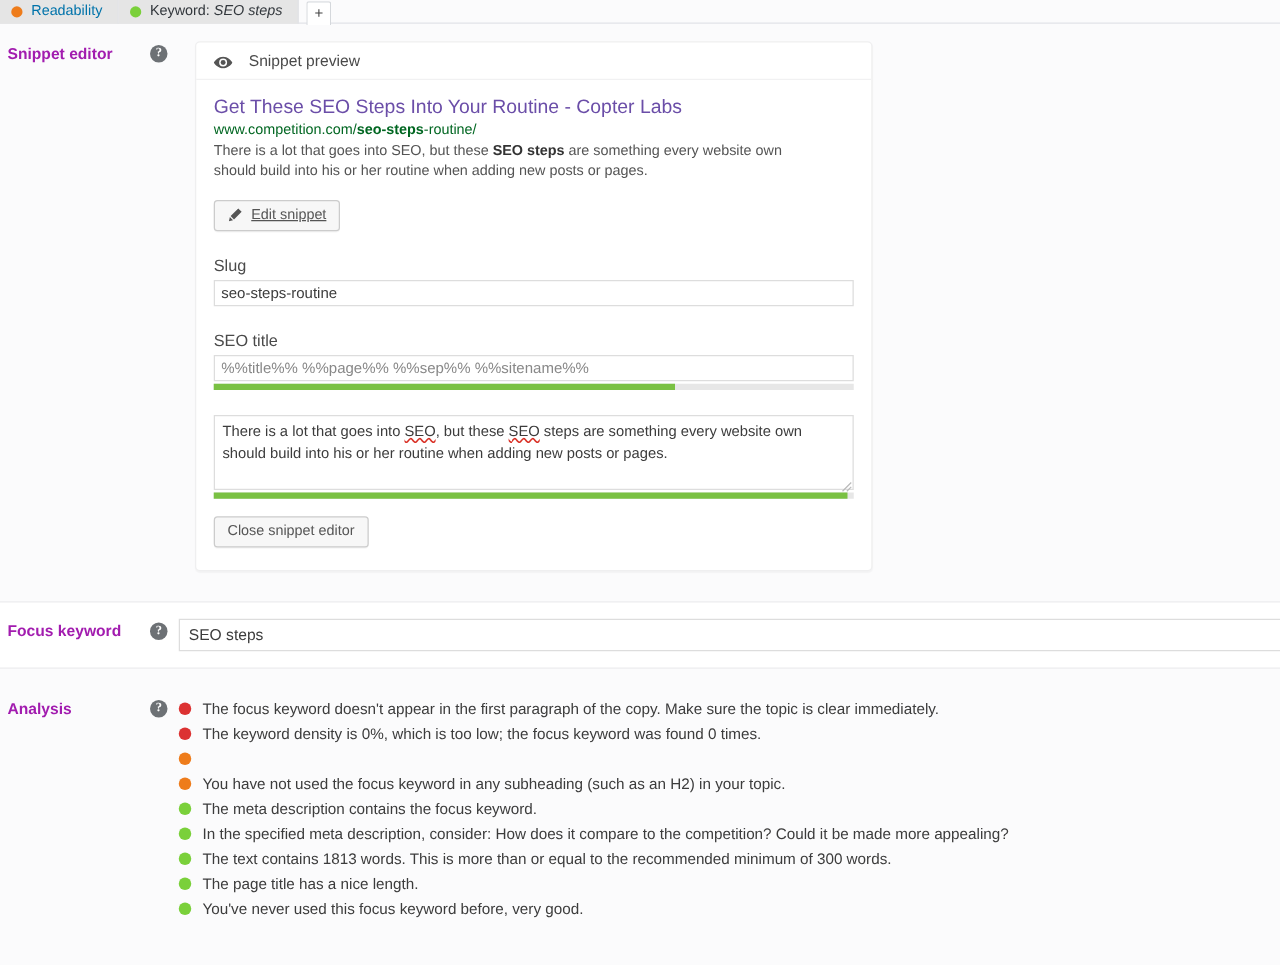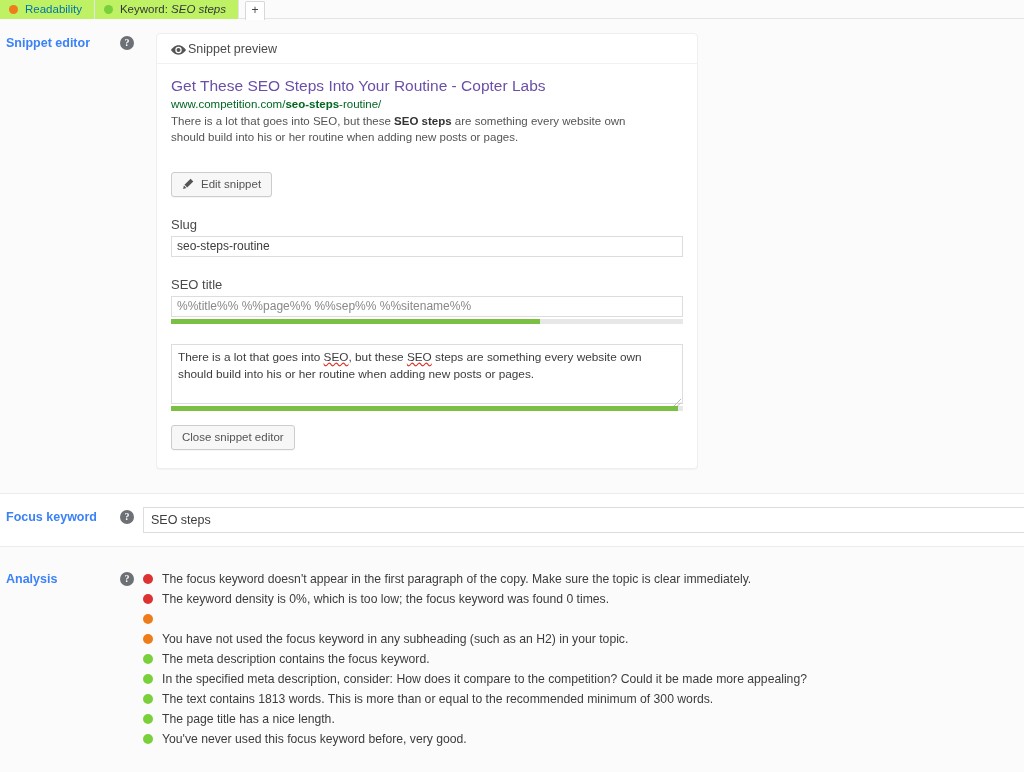--- a/index.html
+++ b/index.html
@@ -22,21 +22,21 @@
     align-items: stretch;
     padding-left: 0;
   }
   .tab {
     display: flex;
     align-items: center;
     gap: 7px;
     padding: 0 12px 0 9px;
     font-size: 12px;
     border-right: 1px solid #e2e4e7;
-    background: #bef264;
+    background: #e5e5e5;
     height: 19px;
     line-height: 19px;
     white-space: nowrap;
     cursor: pointer;
   }
   .tab.first { border-left: none; }
   .tab .tab-label { color: #0073aa; font-size: 11.5px; }
   .tab .tab-label-plain { color: #32373c; font-size: 11.5px; }
   .tab .tab-label-plain i { font-style: italic; }
   .dot {
@@ -68,21 +68,21 @@
   .row {
     display: flex;
     align-items: flex-start;
   }
   .row-label {
     width: 120px;
     flex: 0 0 120px;
     padding-left: 6px;
     font-size: 12.5px;
     font-weight: bold;
-    color: #3b82f6;
+    color: #a21caf;
     padding-top: 3px;
   }
   .help-icon {
     width: 14px; height: 14px;
     flex: 0 0 14px;
     border-radius: 50%;
     background: #6d7175;
     color: #fff;
     font-size: 10px;
     font-weight: bold;
@@ -102,21 +102,21 @@
     width: 542px;
     margin-left: 22px;
     background: #fff;
     border: 1px solid #efeff0;
     border-radius: 4px;
     box-shadow: 0 1px 1px rgba(0,0,0,.035);
   }
   .snippet-head {
     display: flex;
     align-items: center;
-    gap: 2px;
+    gap: 13px;
     height: 30px;
     padding: 0 14px;
     border-bottom: 1px solid #f1f1f2;
     font-size: 12.5px;
     color: #4a4a4a;
   }
   .eye-icon { display: inline-block; width: 15px; height: 10px; }
   .snippet-body { padding: 12px 14px 18px 14px; }
 
   .serp-title {
@@ -148,21 +148,21 @@
     height: 25px;
     padding: 0 10px;
     background: #f7f7f7;
     border: 1px solid #ccc;
     border-radius: 3px;
     font-size: 11.5px;
     color: #555;
     cursor: pointer;
     box-shadow: 0 1px 0 rgba(0,0,0,.04);
   }
-  .btn-edit { margin-top: 26px; }
+  .btn-edit { margin-top: 14px; text-decoration: underline; }
   .btn-close { margin-top: 14px; }
   .pencil-icon { display: inline-block; width: 12px; height: 12px; }
 
   .field-label {
     font-size: 13px;
     color: #4a4a4a;
     margin-bottom: 4px;
   }
   .field-block { margin-top: 20px; }
   .text-input {

